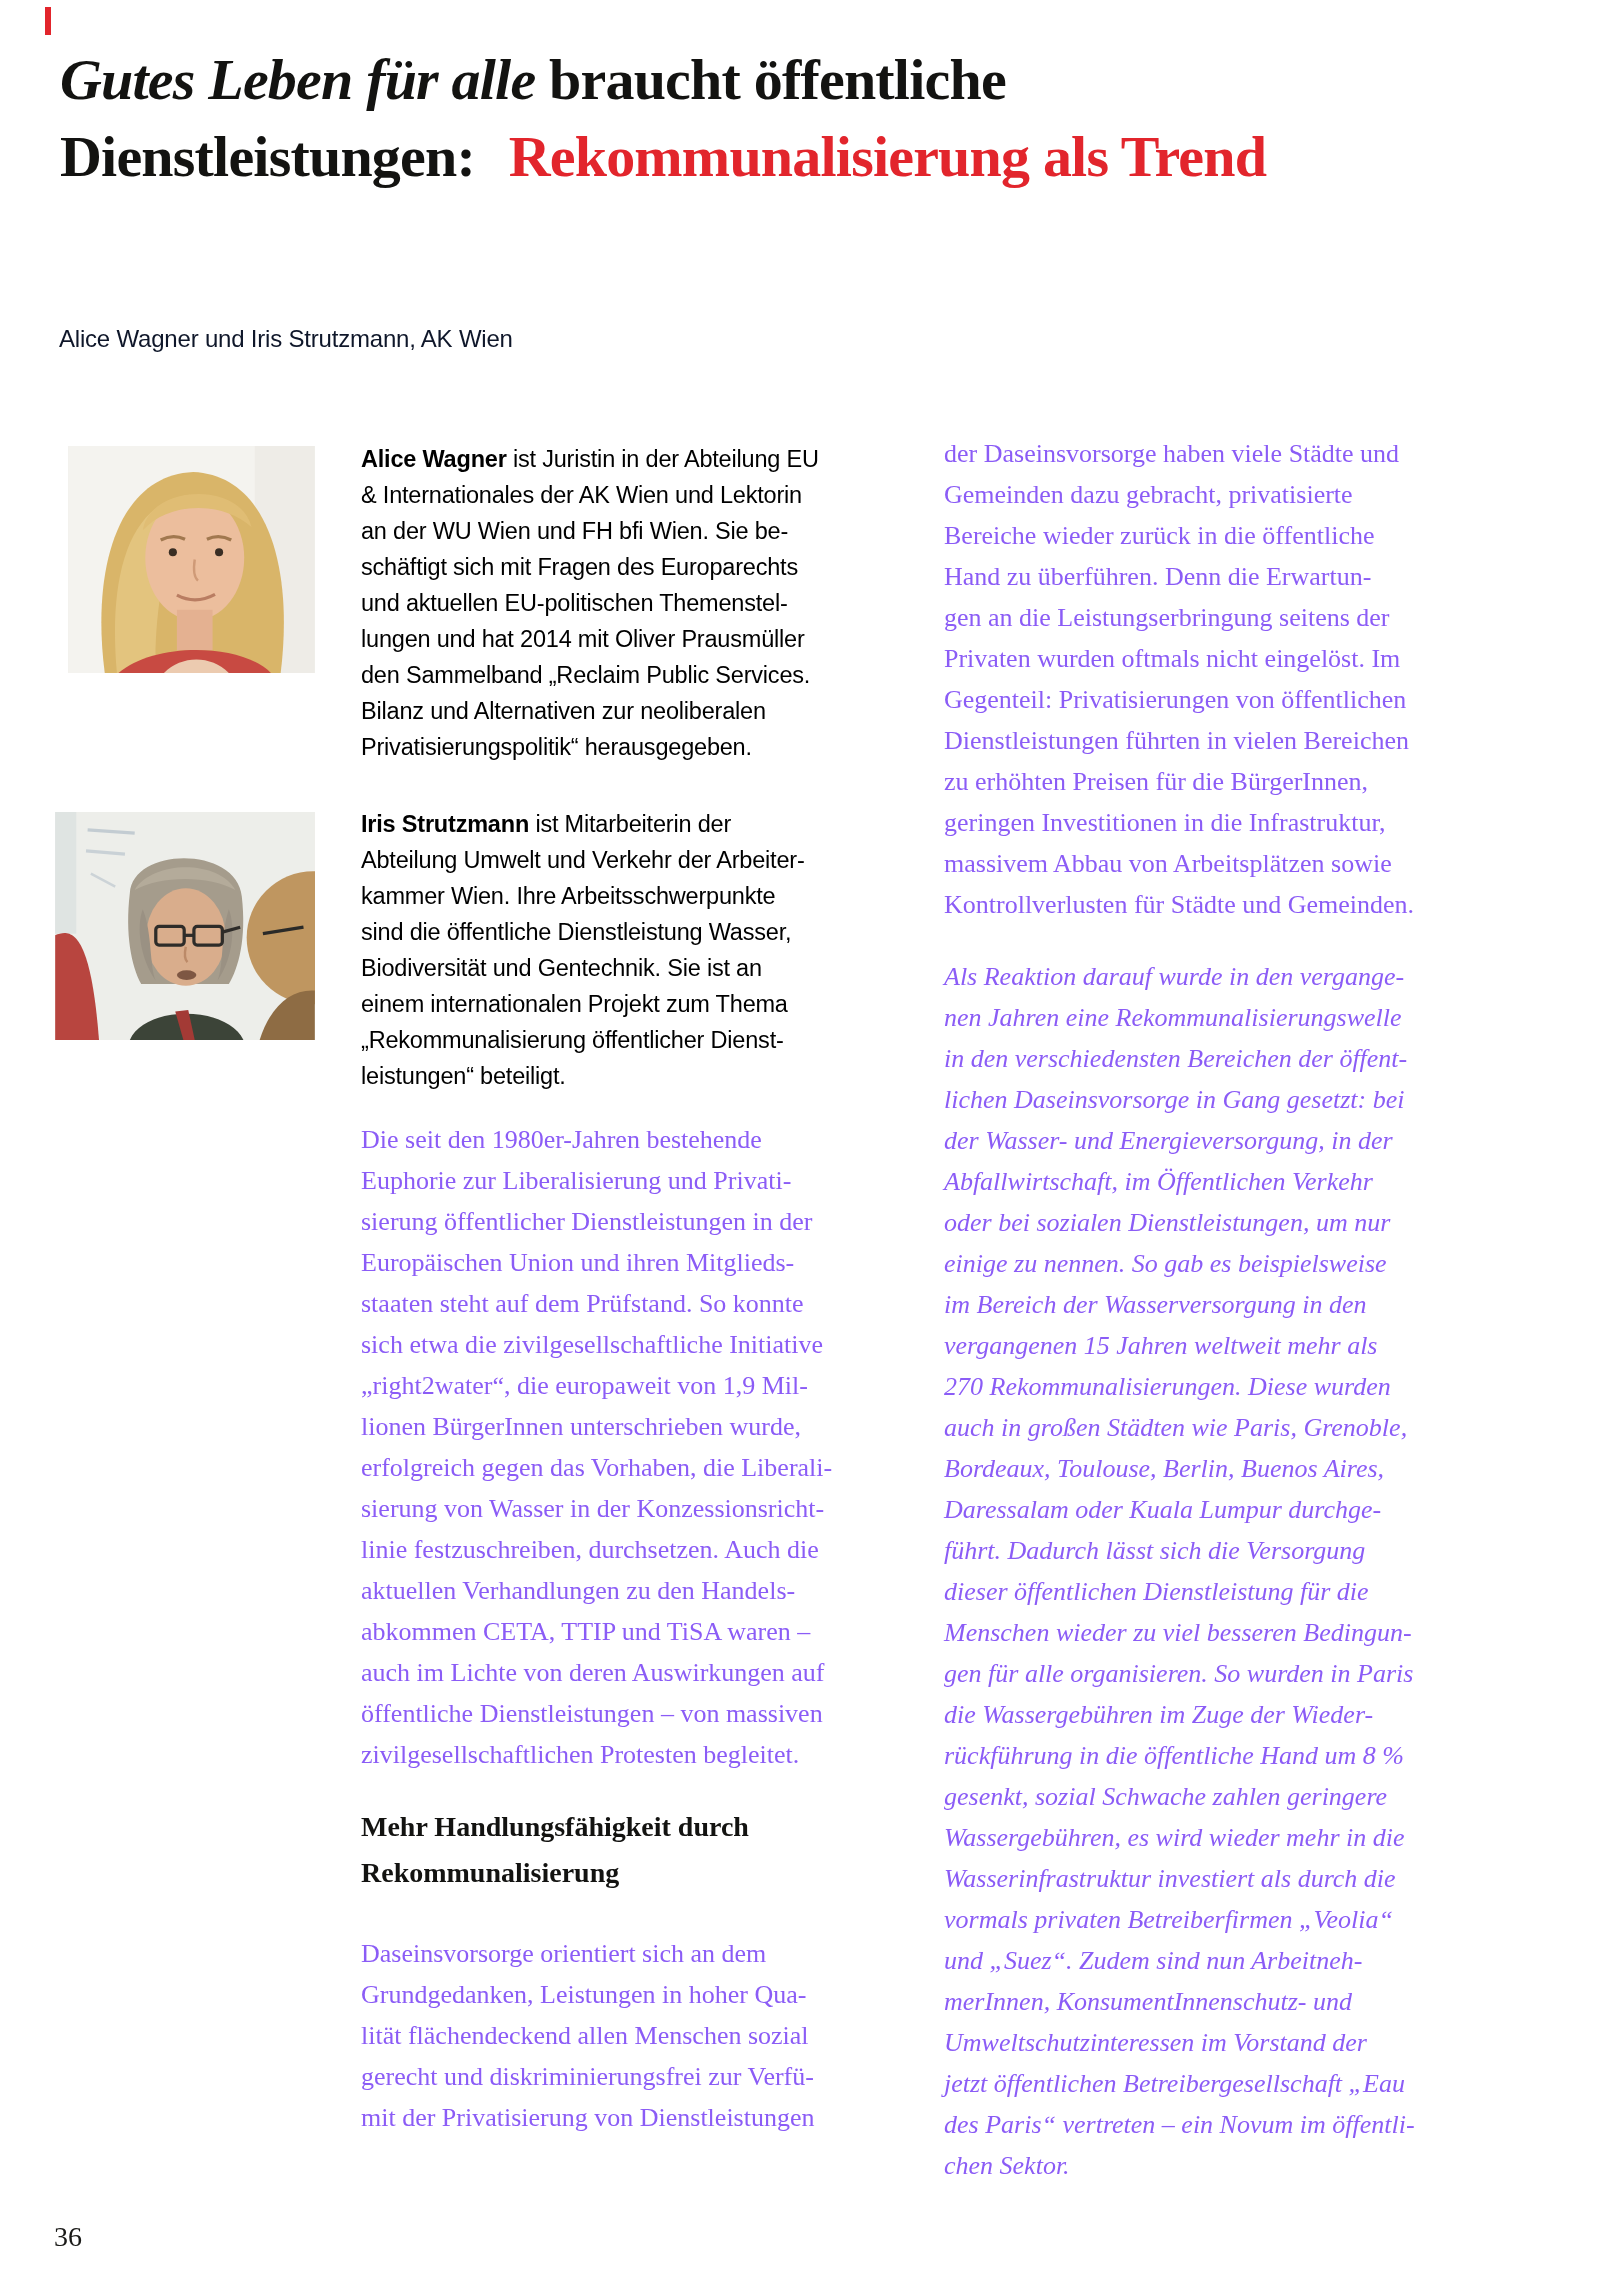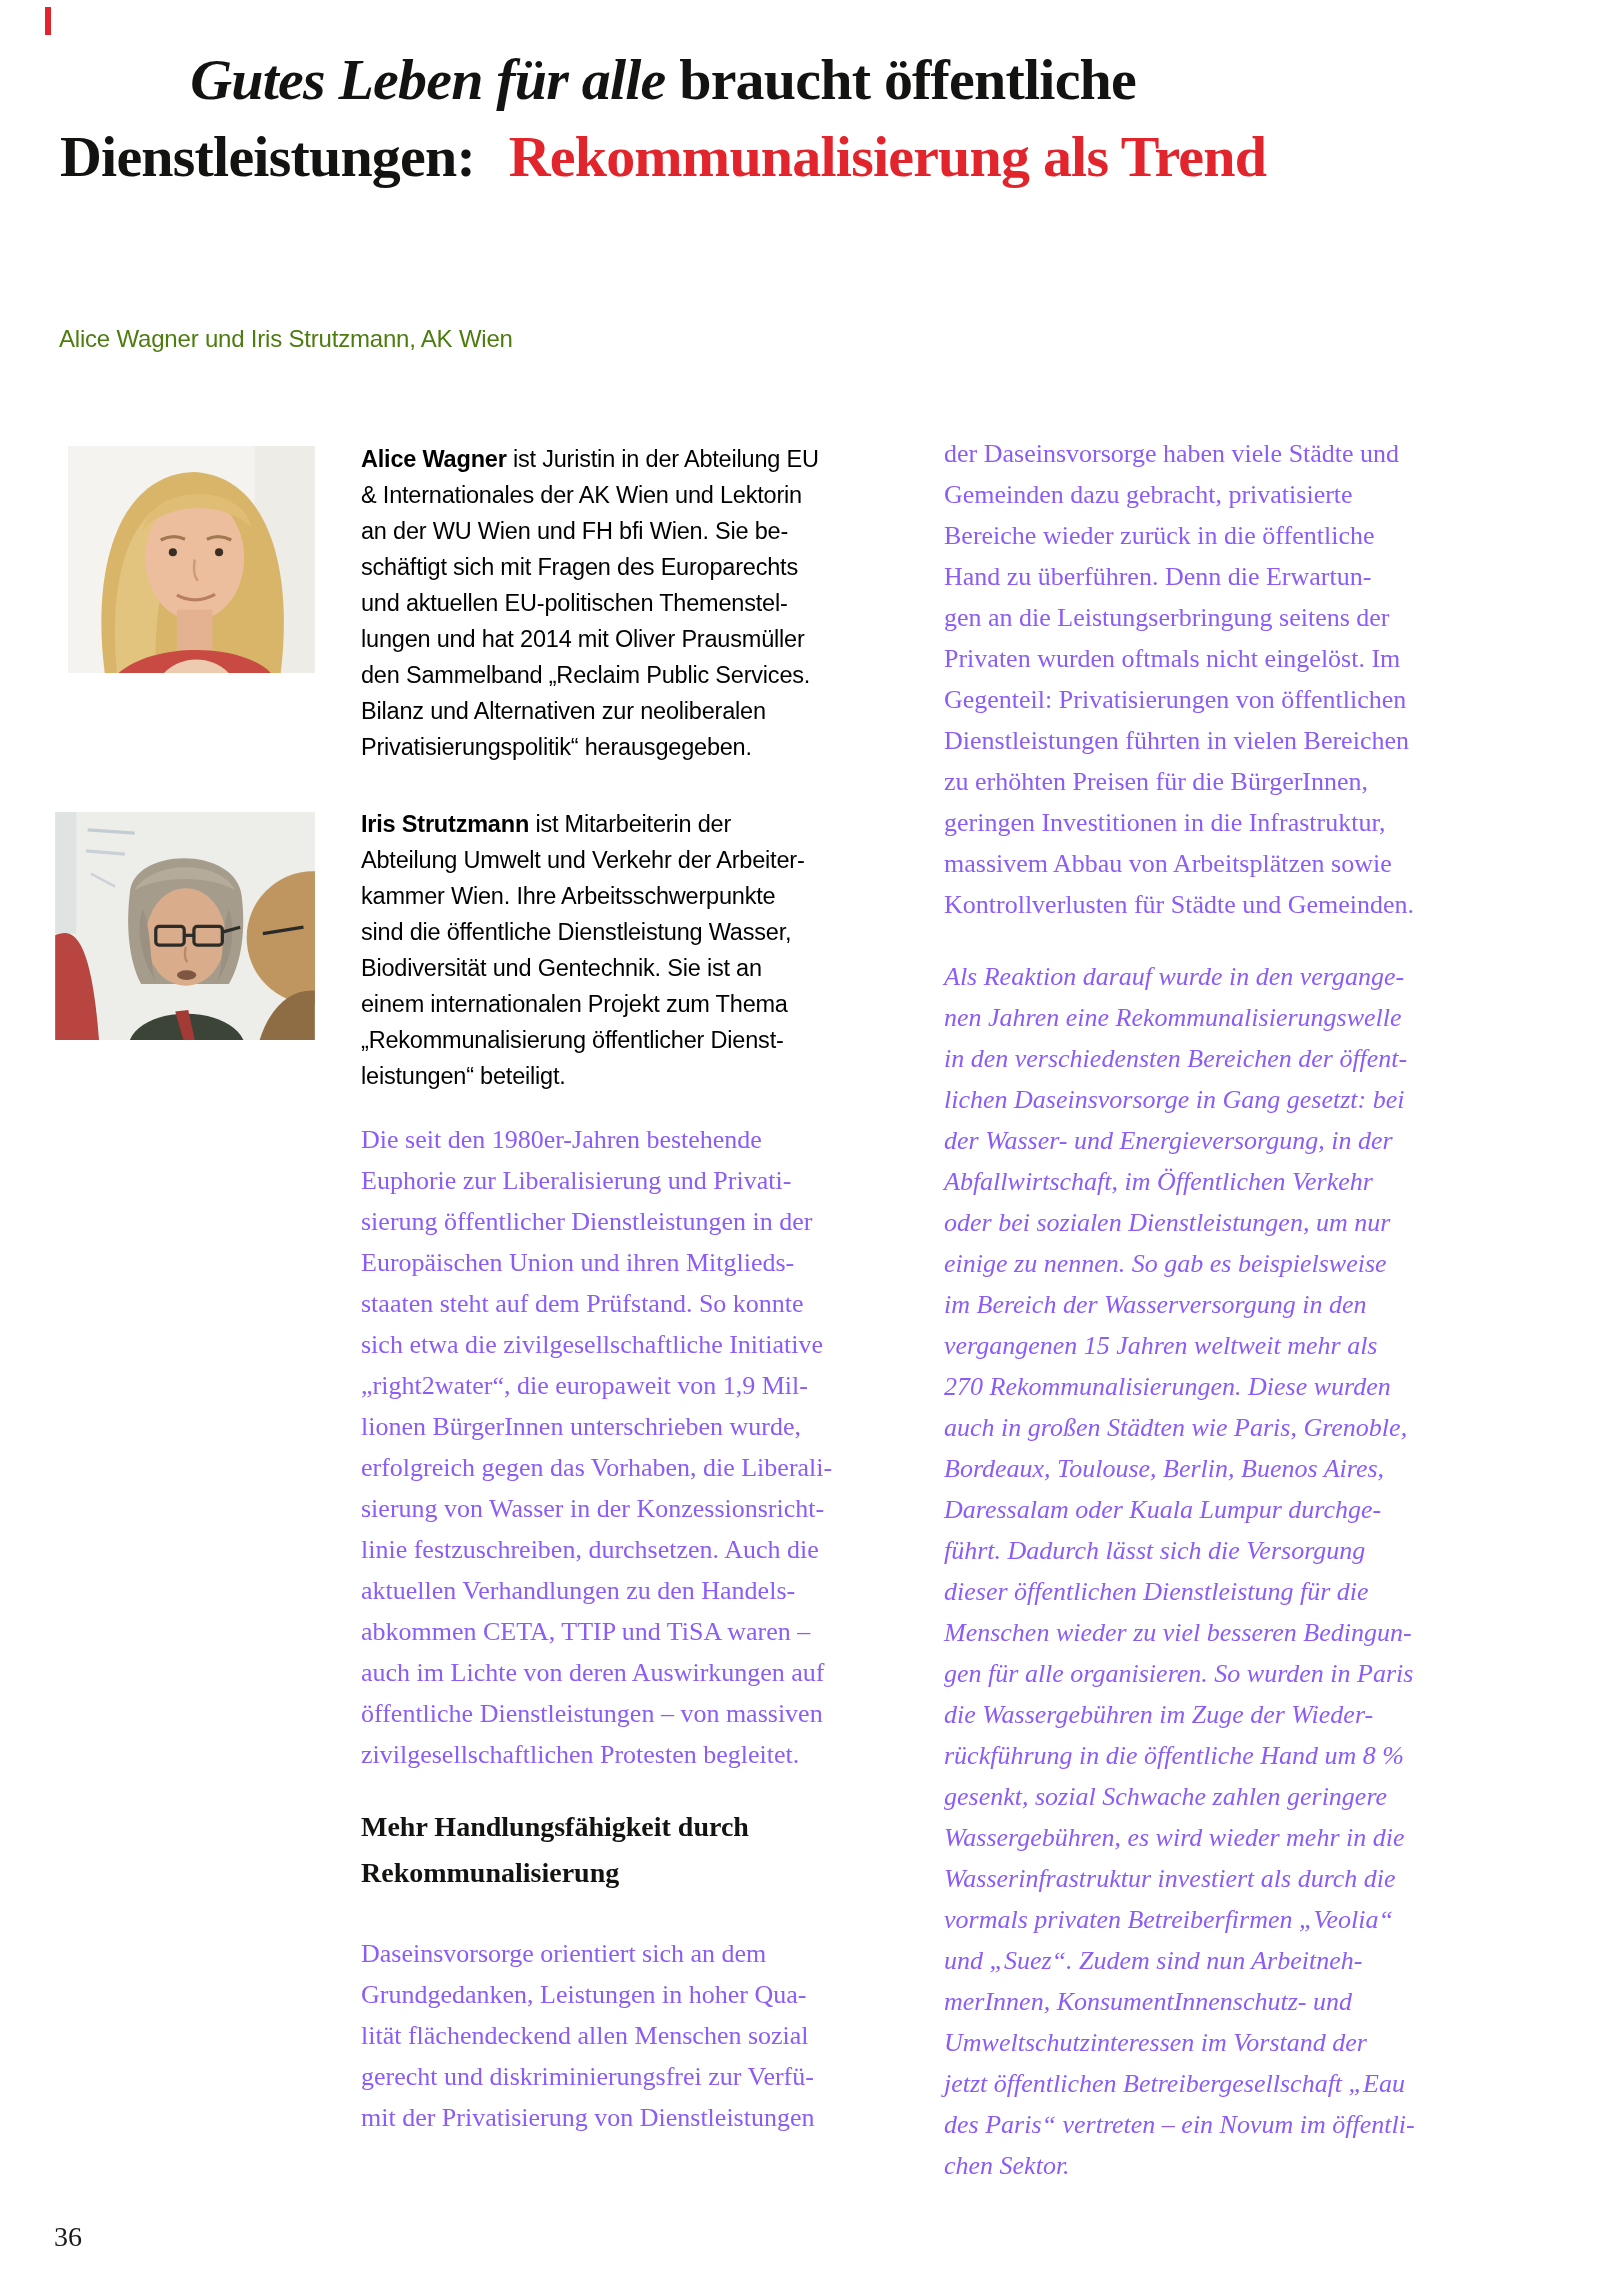--- a/index.html
+++ b/index.html
@@ -19,31 +19,30 @@
   }
   .title{
     position:absolute;
     left:60px;top:41px;
     font-size:58px;
     line-height:77px;
     font-weight:bold;
     letter-spacing:-0.8px;
     color:#131311;
     white-space:nowrap;
-    text-align:center;
   }
   .title .it{font-style:italic;}
   .title .red{color:#e2252c;margin-left:20px;}
   .byline{
     position:absolute;
     left:59px;top:325px;
     font-family:"Liberation Sans",sans-serif;
     font-size:24px;
     letter-spacing:-0.2px;
-    color:#4d7c0f;
+    color:#0f172a;
     white-space:nowrap;
   }
   .photo{position:absolute;overflow:hidden;background:#f0efec;}
   .photo-1{left:68px;top:446px;width:247px;height:227px;}
   .photo-2{left:55px;top:812px;width:260px;height:228px;}
   .bio{
     position:absolute;
     left:361px;
     width:568px;
     font-family:"Liberation Sans",sans-serif;

